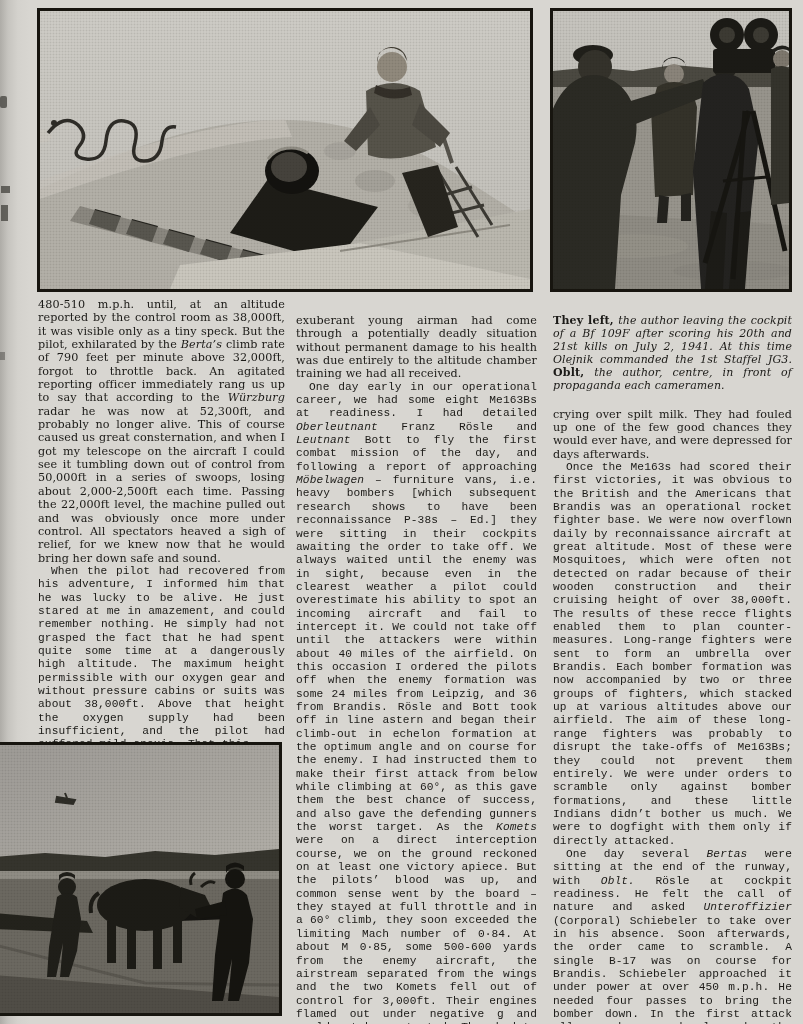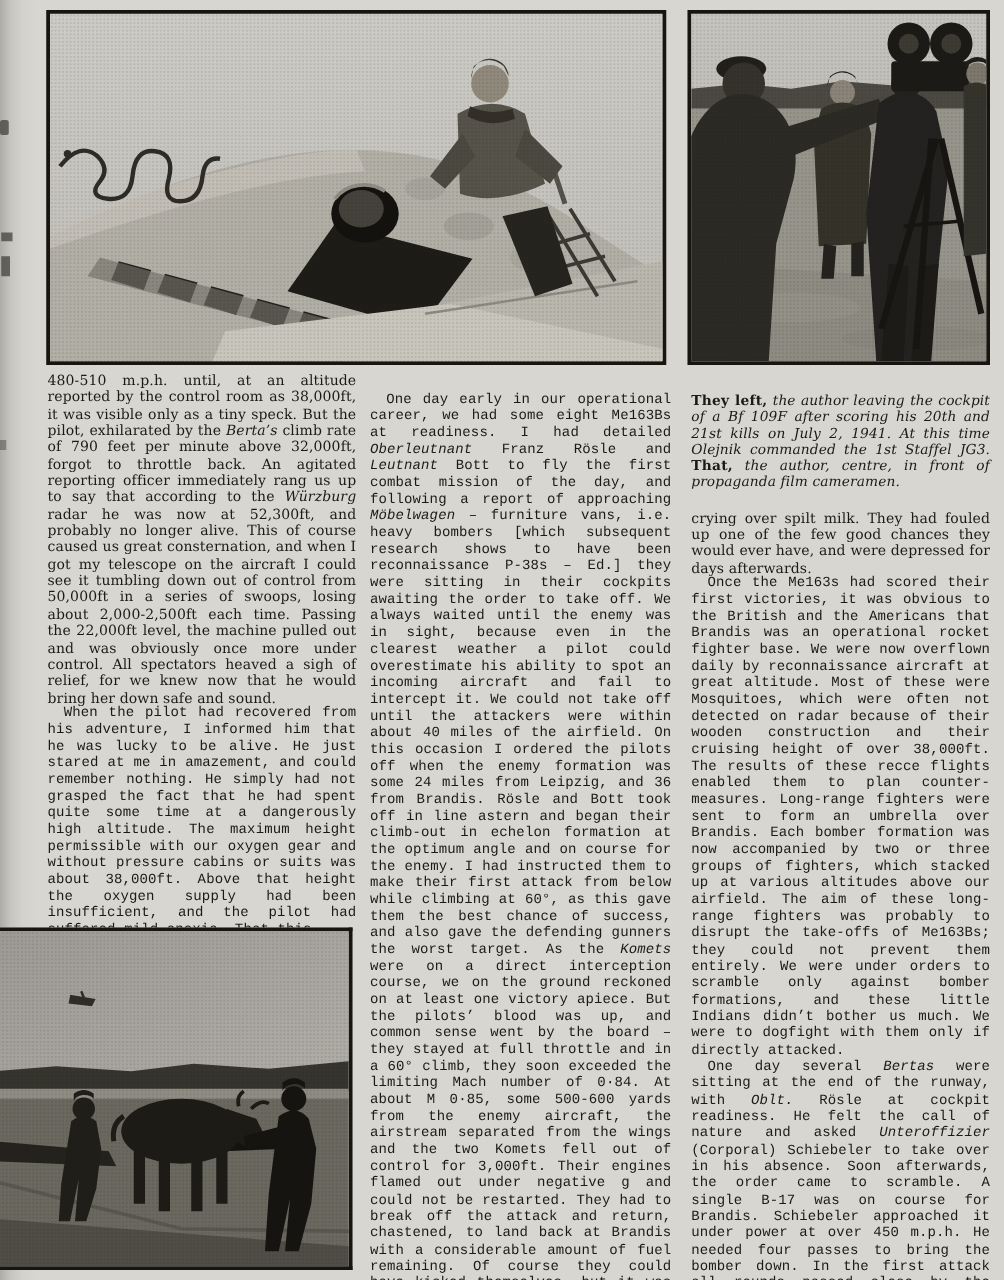--- a/index.html
+++ b/index.html
@@ -213,23 +213,24 @@
       </g>
     </svg>
   </div>
 
   <div class="col" id="col1">
     <p>480-510 m.p.h. until, at an altitude reported by the control room as 38,000ft, it was visible only as a tiny speck. But the pilot, exhilarated by the <i>Berta’s</i> climb rate of 790 feet per minute above 32,000ft, forgot to throttle back. An agitated reporting officer immediately rang us up to say that according to the <i>Würzburg</i> radar he was now at 52,300ft, and probably no longer alive. This of course caused us great consternation, and when I got my telescope on the aircraft I could see it tumbling down out of control from 50,000ft in a series of swoops, losing about 2,000-2,500ft each time. Passing the 22,000ft level, the machine pulled out and was obviously once more under control. All spectators heaved a sigh of relief, for we knew now that he would bring her down safe and sound.</p>
     <p class="indent">When the pilot had recovered from his adventure, I informed him that he was lucky to be alive. He just stared at me in amazement, and could remember nothing. He simply had not grasped the fact that he had spent quite some time at a dangerously high altitude. The maximum height permissible with our oxygen gear and without pressure cabins or suits was about 38,000ft. Above that height the oxygen supply had been insufficient, and the pilot had suffered mild anoxia. That this</p>
   </div>
 
   <div class="col" id="col2">
+    <p>exuberant young airman had come through a potentially deadly situation without permanent damage to his health was due entirely to the altitude chamber training we had all received.</p>
     <p class="indent">One day early in our operational career, we had some eight Me163Bs at readiness. I had detailed <i>Oberleutnant</i> Franz Rösle and <i>Leutnant</i> Bott to fly the first combat mission of the day, and following a report of approaching <i>Möbelwagen</i> – furniture vans, i.e. heavy bombers [which subsequent research shows to have been reconnaissance P-38s – Ed.] they were sitting in their cockpits awaiting the order to take off. We always waited until the enemy was in sight, because even in the clearest weather a pilot could overestimate his ability to spot an incoming aircraft and fail to intercept it. We could not take off until the attackers were within about 40 miles of the airfield. On this occasion I ordered the pilots off when the enemy formation was some 24 miles from Leipzig, and 36 from Brandis. Rösle and Bott took off in line astern and began their climb-out in echelon formation at the optimum angle and on course for the enemy. I had instructed them to make their first attack from below while climbing at 60°, as this gave them the best chance of success, and also gave the defending gunners the worst target. As the <i>Komets</i> were on a direct interception course, we on the ground reckoned on at least one victory apiece. But the pilots’ blood was up, and common sense went by the board – they stayed at full throttle and in a 60° climb, they soon exceeded the limiting Mach number of 0·84. At about M 0·85, some 500-600 yards from the enemy aircraft, the airstream separated from the wings and the two Komets fell out of control for 3,000ft. Their engines flamed out under negative g and could not be restarted. They had to break off the attack and return, chastened, to land back at Brandis with a considerable amount of fuel remaining. Of course they could have kicked themselves, but it was no use</p>
     <p class="caption"><b>Left,</b> <i>not a Me163A pupil pilot undergoing a towed take off but a Komet being towed out for take off by a quadruped impressed into Luftwaffe service. The cow does not appear to be impressed at all!</i></p>
   </div>
 
   <div class="col" id="col3">
-    <p class="caption"><b>They left,</b> <i>the author leaving the cockpit of a Bf 109F after scoring his 20th and 21st kills on July 2, 1941. At this time Olejnik commanded the 1st Staffel JG3.</i> <b>That,</b> <i>the author, centre, in front of propaganda film cameramen.</i></p>
+    <p class="caption"><b>They left,</b> <i>the author leaving the cockpit of a Bf 109F after scoring his 20th and 21st kills on July 2, 1941. At this time Olejnik commanded the 1st Staffel JG3.</i> <b>Oblt,</b> <i>the author, centre, in front of propaganda each cameramen.</i></p>
     <p>crying over spilt milk. They had fouled up one of the few good chances they would ever have, and were depressed for days afterwards.</p>
     <p class="indent">Once the Me163s had scored their first victories, it was obvious to the British and the Americans that Brandis was an operational rocket fighter base. We were now overflown daily by reconnaissance aircraft at great altitude. Most of these were Mosquitoes, which were often not detected on radar because of their wooden construction and their cruising height of over 38,000ft. The results of these recce flights enabled them to plan counter-measures. Long-range fighters were sent to form an umbrella over Brandis. Each bomber formation was now accompanied by two or three groups of fighters, which stacked up at various altitudes above our airfield. The aim of these long-range fighters was probably to disrupt the take-offs of Me163Bs; they could not prevent them entirely. We were under orders to scramble only against bomber formations, and these little Indians didn’t bother us much. We were to dogfight with them only if directly attacked.</p>
     <p class="indent">One day several <i>Bertas</i> were sitting at the end of the runway, with <i>Oblt.</i> Rösle at cockpit readiness. He felt the call of nature and asked <i>Unteroffizier</i> (Corporal) Schiebeler to take over in his absence. Soon afterwards, the order came to scramble. A single B-17 was on course for Brandis. Schiebeler approached it under power at over 450 m.p.h. He needed four passes to bring the bomber down. In the first attack all rounds passed close by the target. The second approach, with power off, produced no hits; he had not come close enough. After the third attack one of the B-17’s engines began to smoke, and the fourth pass, pressed home at close quarters, sealed its fate. Three crewmen baled out of the bomber as it went down. The victory was observed by many members of 1./JG400, including the entire technical section and ground crew, so I</p>
   </div>
 </div>
 
 </body></html>

